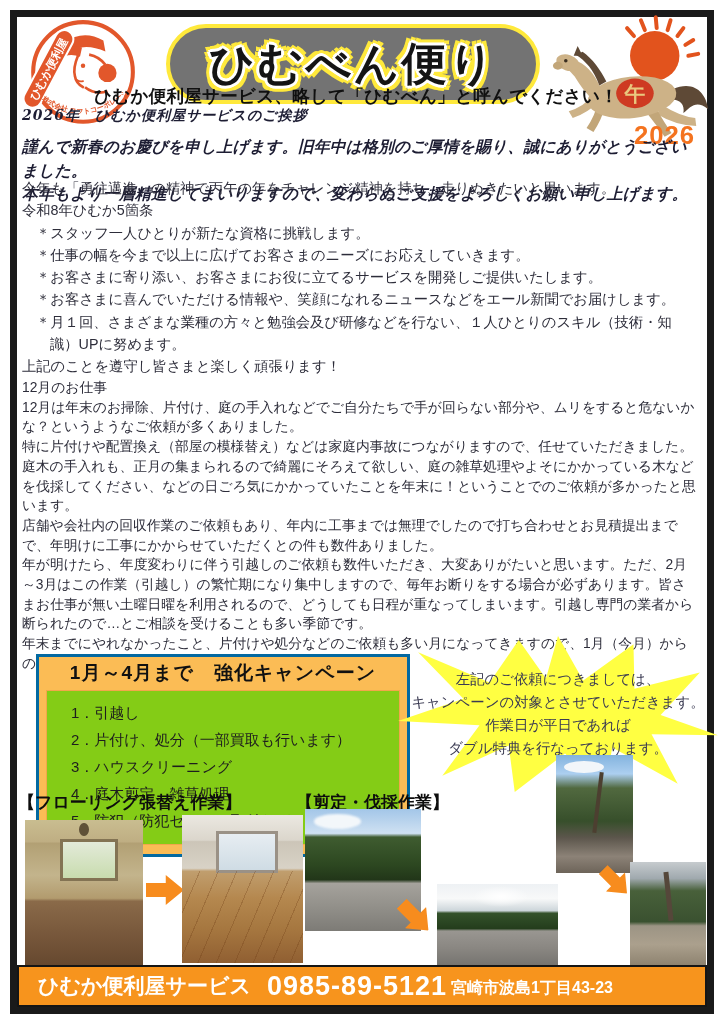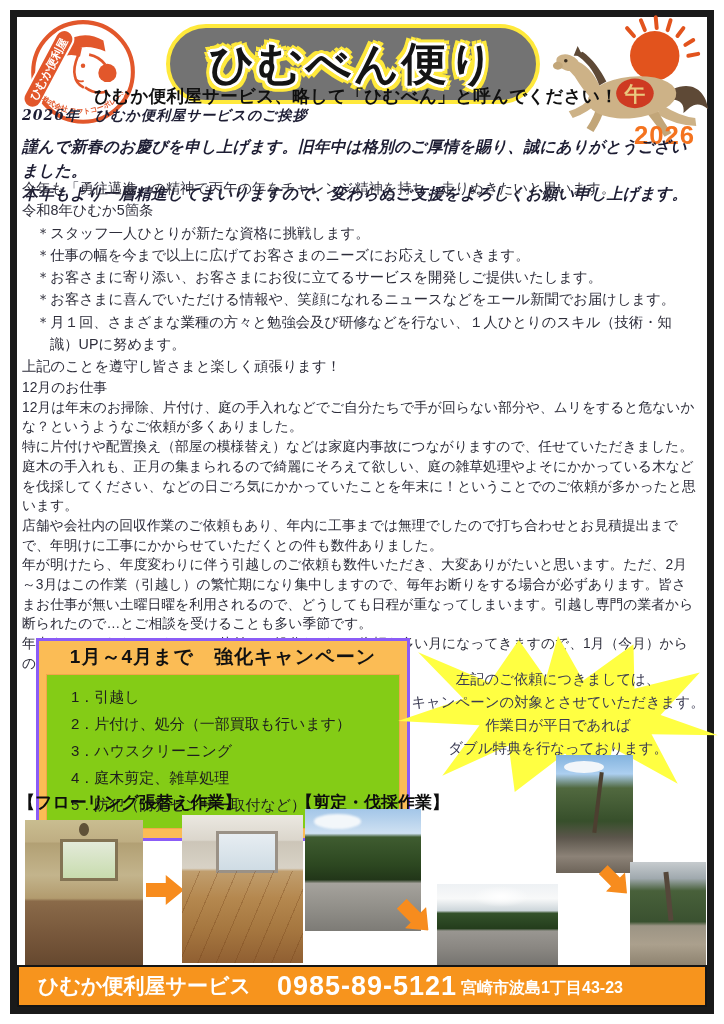--- a/index.html
+++ b/index.html
@@ -34,21 +34,21 @@
   .greet-lines{left:22px;top:135px;width:680px;font-size:15.8px;line-height:23.5px;letter-spacing:.2px;}
 
   
   .bodytext{color:#2d2d3a;}
   .res-block{left:22px;top:177px;width:674px;font-size:14.3px;line-height:22.3px;}
   .res-item{padding-left:28px;text-indent:-14px;}
   .dec-block{left:22px;top:378px;width:678px;font-size:13.8px;line-height:19.7px;}
   .dec-block p{margin:0;}
 
   
-  .camp{left:36px;top:638px;width:368px;border:3px solid #8b5cf6;background:#FBBC55;}
+  .camp{left:36px;top:654px;width:368px;border:3px solid #0369a1;background:#FBBC55;}
   .camp-head{text-align:center;font-weight:bold;font-size:19px;color:#111;padding:3px 0 4px;letter-spacing:1px;}
   .camp-list{background:#84cc16;margin:0 7px 9px;border:1px solid #F2A64B;padding:8px 6px 10px 24px;font-size:15px;line-height:27px;color:#1e1e1e;}
 
   
   .burst-wrap{left:396px;top:634px;width:324px;height:160px;}
   .burst-svg{position:absolute;left:0;top:0;width:100%;height:100%;}
   .burst-text{position:absolute;inset:0;display:flex;flex-direction:column;align-items:center;justify-content:center;
     text-align:center;font-size:14.4px;line-height:23px;color:#3a3a52;}
 
   
@@ -90,21 +90,21 @@
   .arrow{position:absolute;background:#F78C1E;
     clip-path:polygon(0 27%,52% 27%,52% 0,100% 50%,52% 100%,52% 73%,0 73%);}
   .arr-1{left:146px;top:875px;width:38px;height:30px;}
   .arr-2{left:396px;top:902px;width:38px;height:30px;transform:rotate(45deg);}
   .arr-3{left:598px;top:868px;width:34px;height:27px;transform:rotate(45deg);}
 
   
   .footer{left:17px;right:17px;bottom:17px;height:38px;background:#F7941D;border:2px solid #151515;
     display:flex;align-items:center;}
   .f-company{font-size:21px;font-weight:bold;color:#fff;margin-left:19px;white-space:nowrap;}
-  .f-phone{font-size:27px;font-weight:bold;color:#fff;margin-left:26px;letter-spacing:1px;white-space:nowrap;}
+  .f-phone{font-size:27px;font-weight:bold;color:#fff;margin-left:16px;letter-spacing:1px;white-space:nowrap;}
   .f-address{font-size:16px;font-weight:bold;color:#fff;margin-left:4px;margin-top:5px;white-space:nowrap;}
 </style>
 </head>
 <body>
 
 <div class="frame"></div>
 
 <svg class="abs logo-svg" viewBox="0 0 112 118">
   <circle cx="58" cy="55" r="49" fill="#ffffff" stroke="#E2572B" stroke-width="4"></circle>
 

